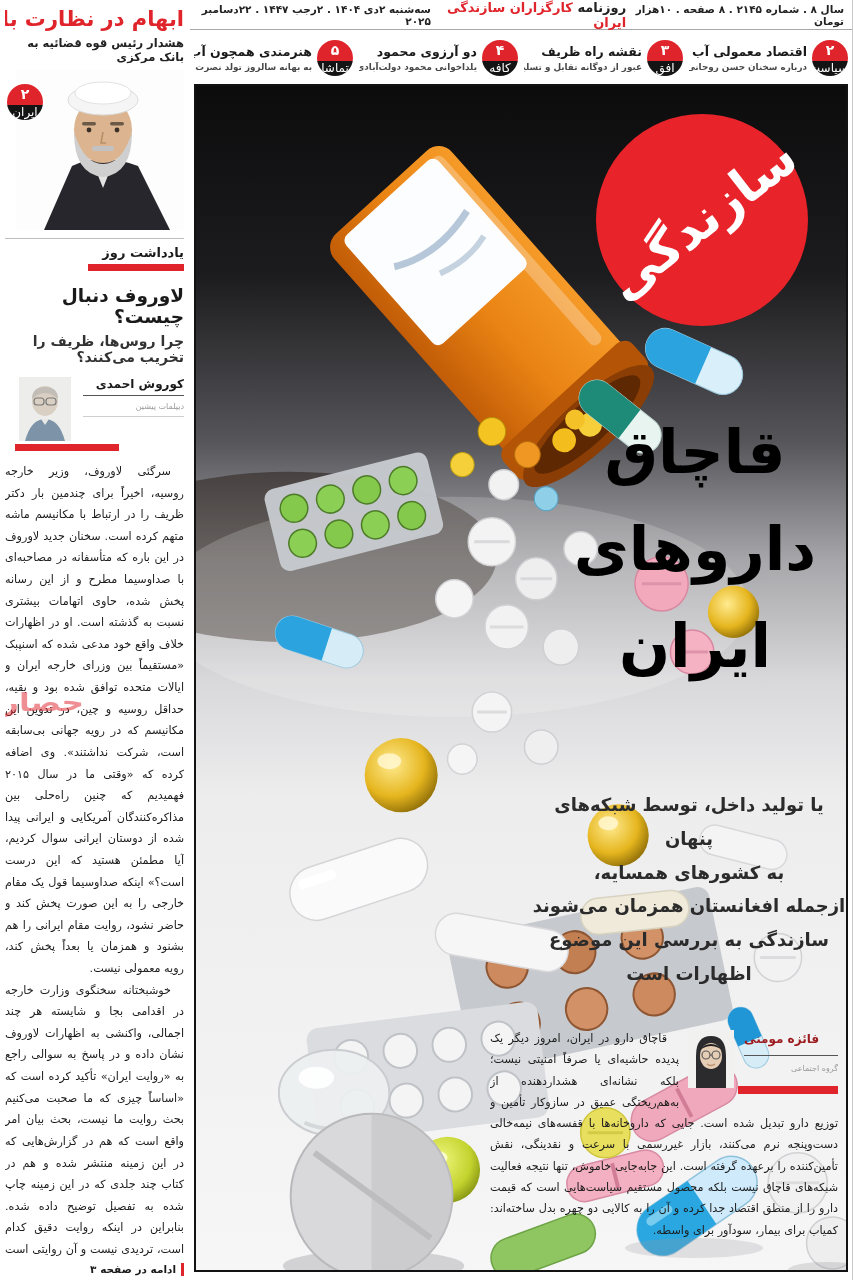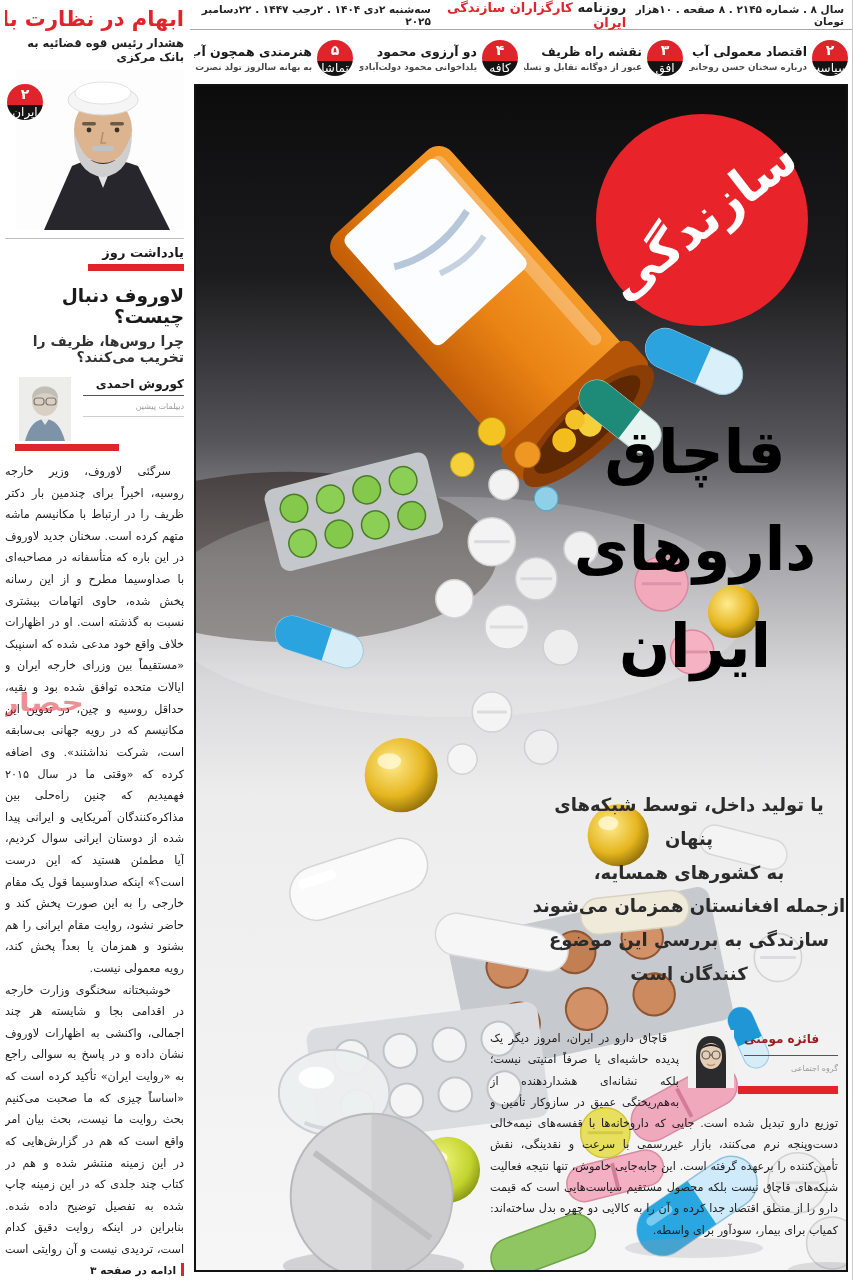--- a/index.html
+++ b/index.html
@@ -52,21 +52,21 @@
     margin-top:8px; flex:1; overflow:hidden;
     font-size:11.2px; line-height:1.93; text-align:justify; color:#1c1c1c;
   }
   .note-body p { text-indent:13px; }
   .watermark {
     position:absolute; left:-4px; top:218px;
     font-size:25px; font-weight:900; color:rgba(224,32,40,0.5);
     transform:scaleX(1.25); transform-origin:left;
     pointer-events:none;
   }
-  .continue { margin-top:3px; font-size:10.5px; font-weight:800; display:flex; align-items:center; gap:5px; }
+  .continue { margin-top:3px; font-size:10.5px; font-weight:800; display:flex; align-items:flex-start; gap:5px; }
   .continue .cbar { width:3px; height:13px; background:#e0242b; display:inline-block; flex:none; }
 
   
   .main { position:absolute; left:190px; top:0; right:0; bottom:0; border-right:1px solid #c9c9c9; }
   .main-header {
     height:30px; display:flex; align-items:center; justify-content:space-between;
     padding:0 8px; border-bottom:1px solid #a8a8a8;
     font-size:10.5px; font-weight:700; color:#222;
   }
   .mh-center { font-size:13px; font-weight:800; }
@@ -430,21 +430,21 @@
       <div>قاچاق</div>
       <div>داروهای</div>
       <div>ایران</div>
     </h1>
 
     <div class="deck">
       <div>یا تولید داخل، توسط شبکه‌های پنهان</div>
       <div>به کشورهای همسایه،</div>
       <div>ازجمله افغانستان همزمان می‌شوند</div>
       <div>سازندگی به بررسی این موضوع</div>
-      <div>کنندگان است</div>
+      <div>اظهارات است</div>
     </div>
 
     <article class="story">
       <div class="story-author">
         <svg class="a-photo" width="46" height="58" viewBox="0 0 46 58">
           <rect width="46" height="58" fill="#f1f1f0"></rect>
           <path d="M8 58 L8 26 Q8 6 23 6 Q38 6 38 26 L38 58 Z" fill="#2b2b2e"></path>
           <ellipse cx="23" cy="26" rx="11" ry="13" fill="#e6cdb5"></ellipse>
           <path d="M12 20 Q23 12 34 20 Q30 14 23 14 Q16 14 12 20 Z" fill="#1d1d20"></path>
           <circle cx="18" cy="25" r="4" fill="none" stroke="#5a5a5a" stroke-width="1.2"></circle>

